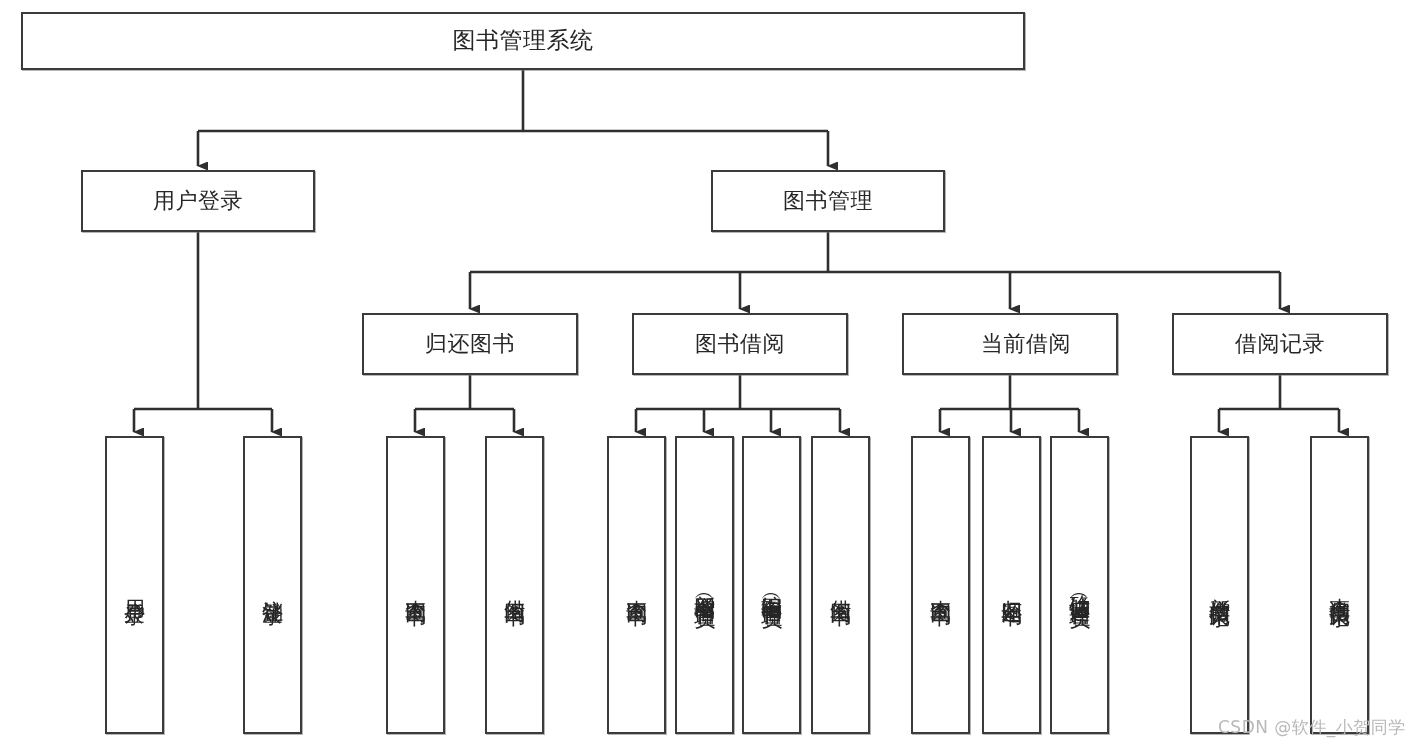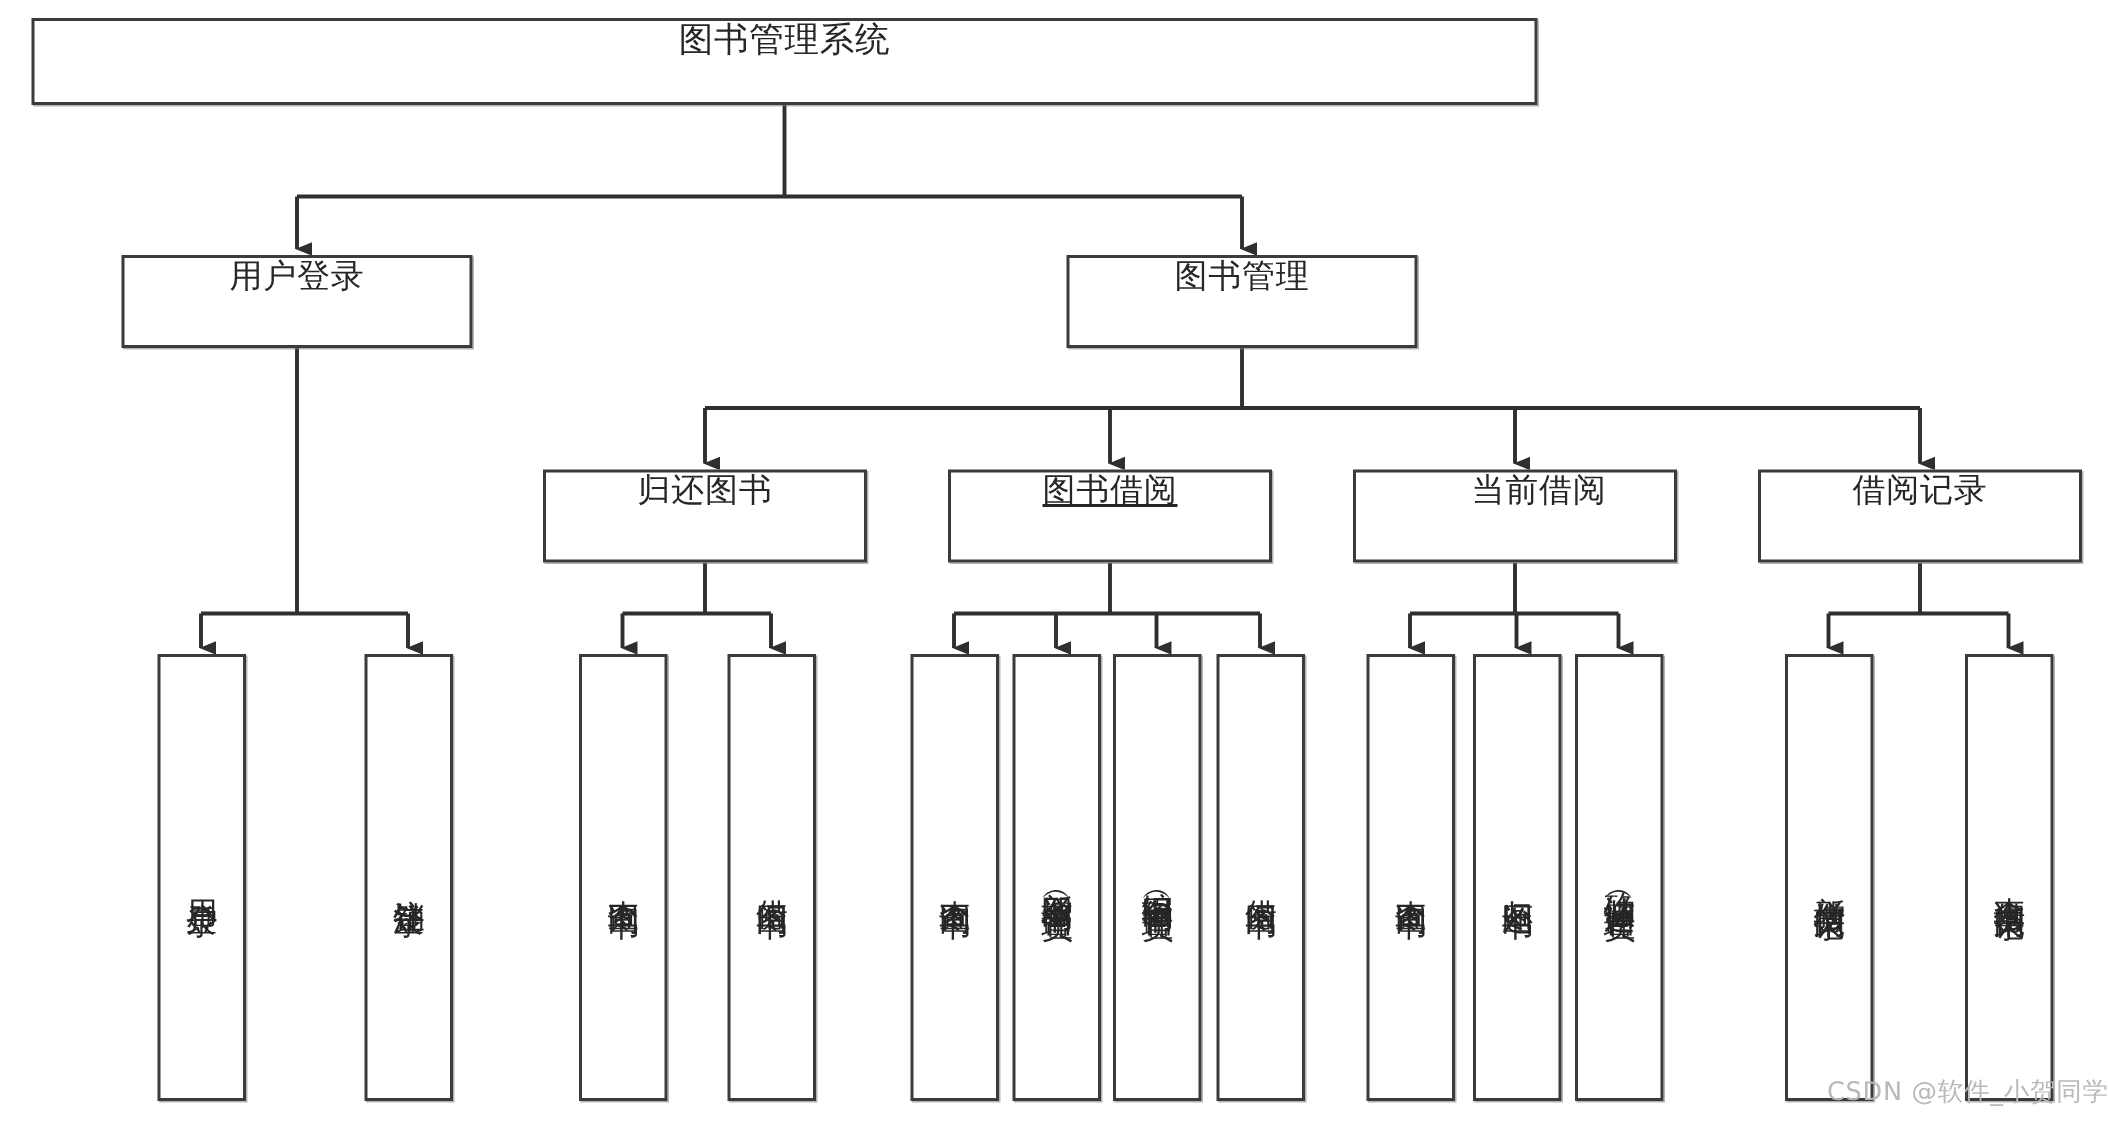--- a/index.html
+++ b/index.html
@@ -25,20 +25,21 @@
     height: 747px;
     pointer-events: none;
   }
   .node {
     position: absolute;
     box-sizing: border-box;
     background: #ffffff;
     border: 2px solid #3b3b3b;
     box-shadow: 1px 1px 0 0 rgba(120,120,120,0.55);
     display: flex;
+    align-items: center;
     justify-content: center;
     color: #262626;
   }
   .node.horizontal {
     font-size: 22px;
     line-height: 1.2;
     letter-spacing: 0.5px;
   }
   .node.vertical {
     writing-mode: vertical-rl;
@@ -143,21 +144,21 @@
   <div class="node horizontal" style="left: 81px; top: 170px; width: 234px; height: 62px;">
     <span>用户登录</span>
   </div>
   <div class="node horizontal" style="left: 711px; top: 170px; width: 234px; height: 62px;">
     <span>图书管理</span>
   </div>
 
   <div class="node horizontal" style="left: 362px; top: 313px; width: 216px; height: 62px;">
     <span>归还图书</span>
   </div>
-  <div class="node horizontal" style="left: 632px; top: 313px; width: 216px; height: 62px; text-decoration: underline;">
+  <div class="node horizontal" style="left: 632px; top: 313px; width: 216px; height: 62px;">
     <span>图书借阅</span>
   </div>
   <div class="node horizontal" style="left: 902px; top: 313px; width: 216px; height: 62px; padding-left: 32px;">
     <span>当前借阅</span>
   </div>
   <div class="node horizontal" style="left: 1172px; top: 313px; width: 216px; height: 62px;">
     <span>借阅记录</span>
   </div>
 
   <div class="node vertical" style="left: 105px; top: 436px; width: 59px; height: 298px;">

